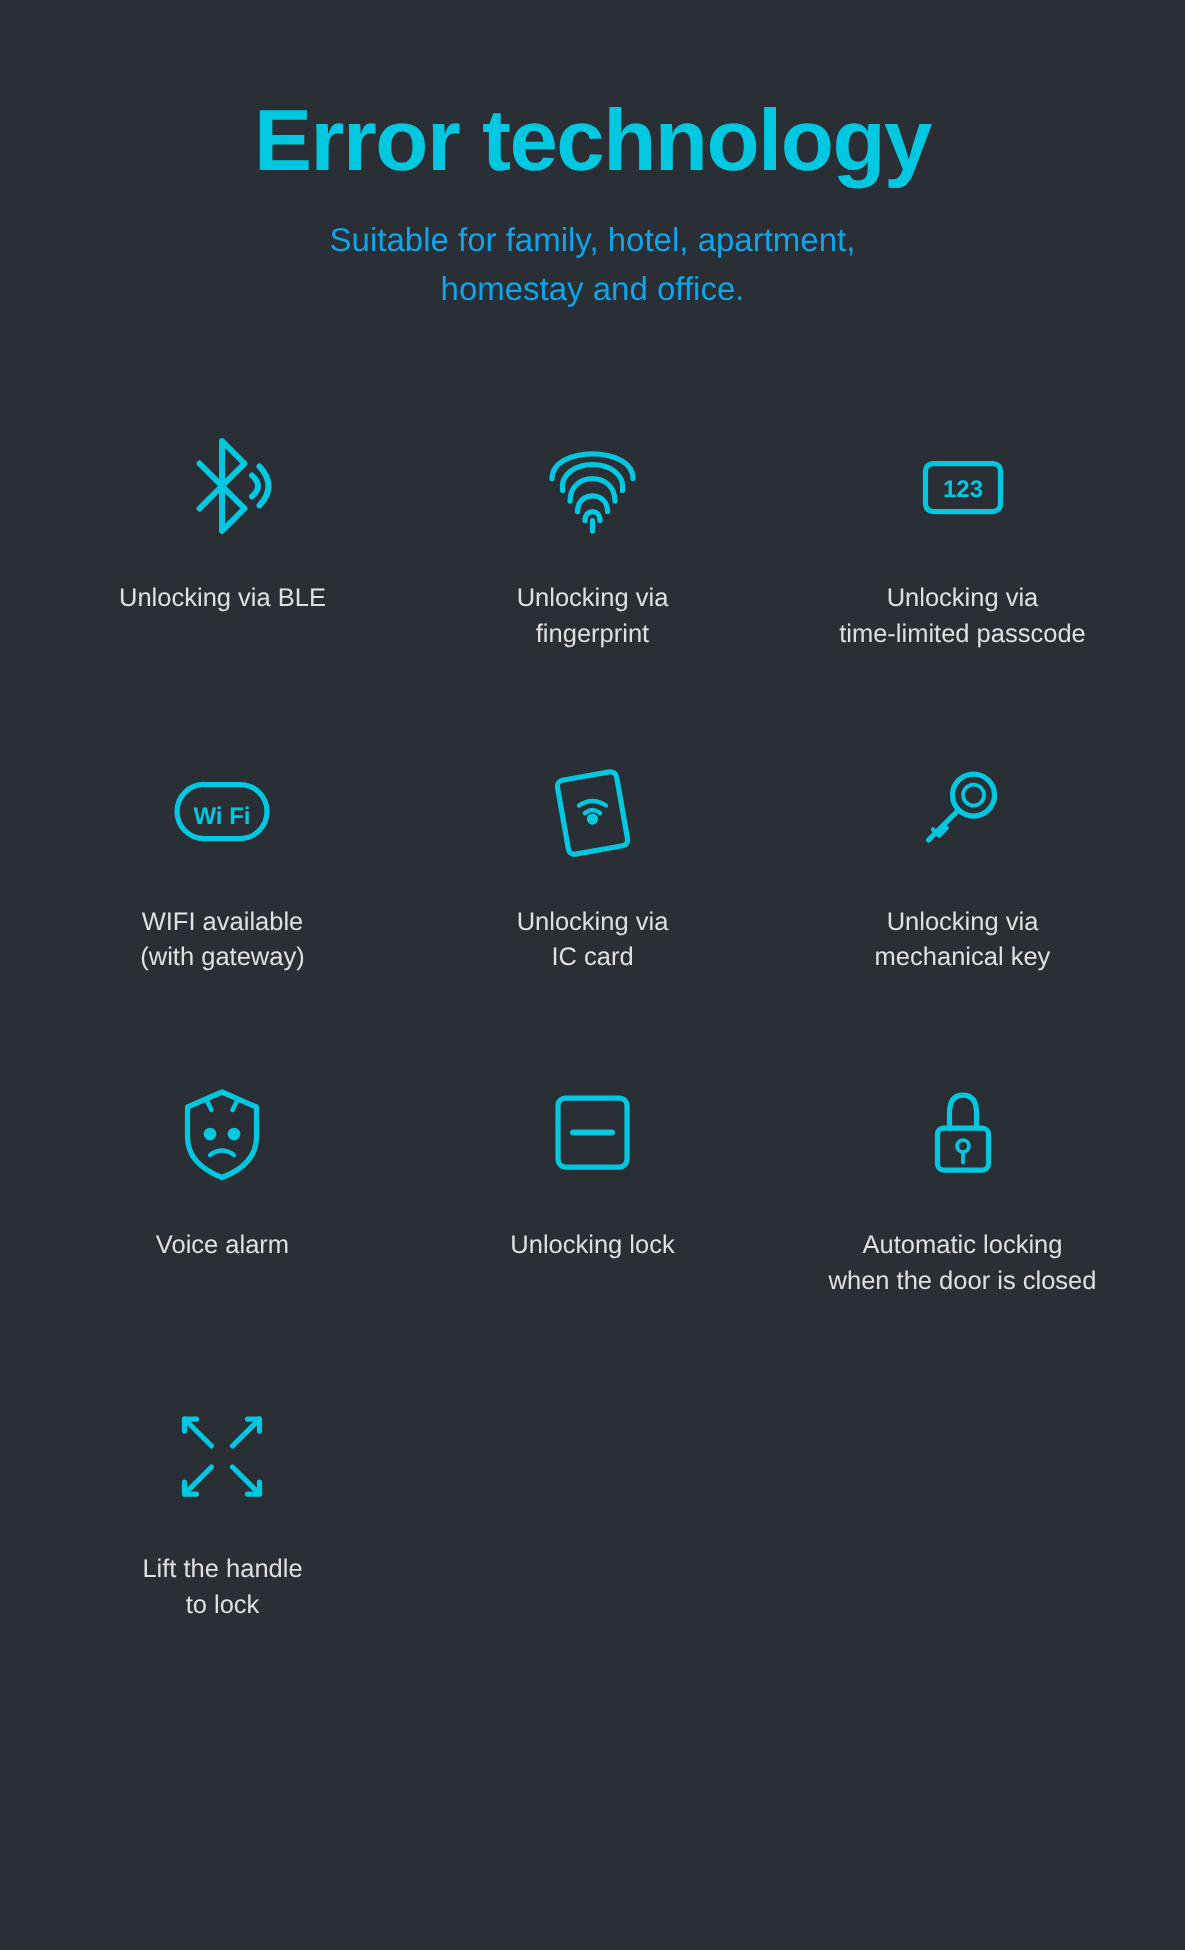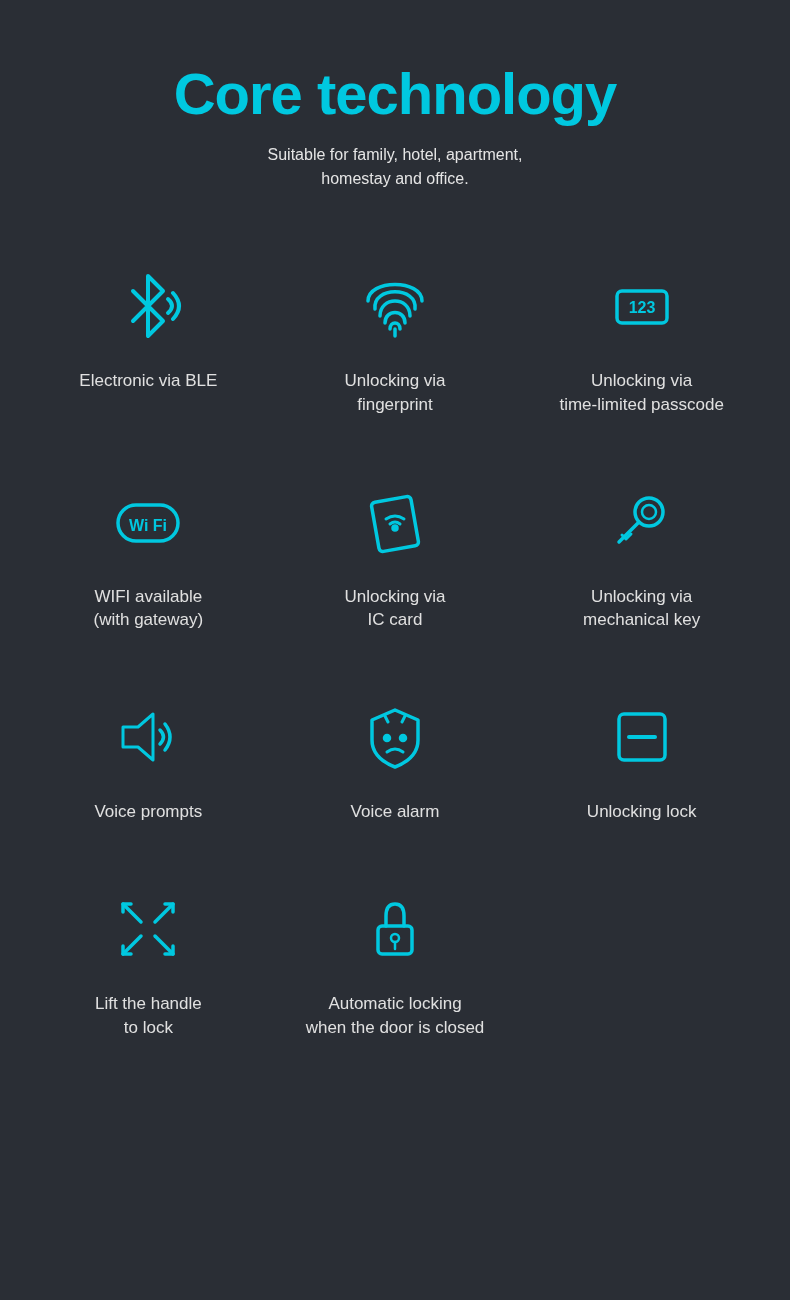--- a/index.html
+++ b/index.html
@@ -23,22 +23,22 @@
 
     .header-title {
       font-size: 58px;
       font-weight: 900;
       color: #00c8e0;
       margin-bottom: 16px;
       letter-spacing: -1px;
     }
 
     .header-subtitle {
-      font-size: 16px;
-      color: #e5e5e5;
+      font-size: 22px;
+      color: #0ea5e9;
       line-height: 1.5;
     }
 
     .grid {
       display: grid;
       grid-template-columns: repeat(3, 1fr);
       width: 100%;
       max-width: 740px;
       row-gap: 30px;
       column-gap: 0;
@@ -75,37 +75,37 @@
     .item-label {
       font-size: 17px;
       color: #e0e0e0;
       line-height: 1.4;
     }
   </style>
 </head>
 <body>
 
 <div class="header">
-  <div class="header-title">Core technology</div>
+  <div class="header-title">Error technology</div>
   <div class="header-subtitle">Suitable for family, hotel, apartment,<br>homestay and office.</div>
 </div>
 
 <div class="grid">
 
   <div class="grid-item">
     <div class="icon-area">
       <svg viewBox="0 0 70 70">
 
         <polyline points="20,20 50,50 35,65 35,5 50,20 20,50" stroke="#00c8e0" stroke-width="4" fill="none" stroke-linejoin="round"></polyline>
 
         <path d="M55 28 Q63 35 55 42" stroke="#00c8e0" stroke-width="4" fill="none"></path>
         <path d="M60 22 Q72 35 60 48" stroke="#00c8e0" stroke-width="4" fill="none"></path>
       </svg>
     </div>
-    <div class="item-label">Electronic via BLE</div>
+    <div class="item-label">Unlocking via BLE</div>
   </div>
 
   <div class="grid-item">
     <div class="icon-area">
       <svg viewBox="0 0 70 70">
         <path d="M20 45 C20 25 50 25 50 45" stroke="#00c8e0" stroke-width="3.5" fill="none"></path>
         <path d="M15 38 C12 15 58 15 55 38" stroke="#00c8e0" stroke-width="3.5" fill="none"></path>
         <path d="M25 52 C25 38 45 38 45 52" stroke="#00c8e0" stroke-width="3.5" fill="none"></path>
         <path d="M30 58 C30 50 40 50 40 58" stroke="#00c8e0" stroke-width="3.5" fill="none"></path>
         <path d="M8 30 C8 8 62 8 62 30" stroke="#00c8e0" stroke-width="3.5" fill="none"></path>
@@ -158,32 +158,20 @@
 
         <line x1="32" y1="35" x2="12" y2="55" stroke="#00c8e0" stroke-width="3.5"></line>
 
         <line x1="24" y1="47" x2="20" y2="51" stroke="#00c8e0" stroke-width="3"></line>
         <line x1="19" y1="52" x2="15" y2="48" stroke="#00c8e0" stroke-width="3"></line>
       </svg>
     </div>
     <div class="item-label">Unlocking via<br>mechanical key</div>
   </div>
 
-  <div class="grid-item">
-    <div class="icon-area">
-      <svg viewBox="0 0 70 70">
-
-        <polygon points="10,25 25,25 40,12 40,58 25,45 10,45" stroke="#00c8e0" stroke-width="3" fill="none"></polygon>
-
-        <path d="M47 28 Q54 35 47 42" stroke="#00c8e0" stroke-width="3.5" fill="none"></path>
-        <path d="M52 22 Q62 35 52 48" stroke="#00c8e0" stroke-width="3.5" fill="none"></path>
-      </svg>
-    </div>
-    <div class="item-label">Voice prompts</div>
-  </div>
 
   <div class="grid-item">
     <div class="icon-area">
       <svg viewBox="0 0 70 70">
 
         <path d="M35 8 L58 18 L58 38 Q58 56 35 65 Q12 56 12 38 L12 18 Z" stroke="#00c8e0" stroke-width="3.5" fill="none"></path>
 
         <circle cx="27" cy="36" r="3" fill="#00c8e0"></circle>
         <circle cx="43" cy="36" r="3" fill="#00c8e0"></circle>
 
@@ -204,44 +192,44 @@
       </svg>
     </div>
     <div class="item-label">Unlocking lock</div>
   </div>
 
 
   <div class="grid-item">
     <div class="icon-area">
       <svg viewBox="0 0 70 70">
 
+        <rect x="18" y="32" width="34" height="28" rx="4" stroke="#00c8e0" stroke-width="3.5" fill="none"></rect>
+
+        <path d="M26 32 L26 22 Q26 10 35 10 Q44 10 44 22 L44 32" stroke="#00c8e0" stroke-width="3.5" fill="none"></path>
+
+        <circle cx="35" cy="44" r="4" stroke="#00c8e0" stroke-width="2.5" fill="none"></circle>
+        <line x1="35" y1="48" x2="35" y2="55" stroke="#00c8e0" stroke-width="2.5"></line>
+      </svg>
+    </div>
+    <div class="item-label">Automatic locking<br>when the door is closed</div>
+  </div>
+
+  <div class="grid-item">
+    <div class="icon-area">
+      <svg viewBox="0 0 70 70">
+
         <line x1="10" y1="10" x2="28" y2="28" stroke="#00c8e0" stroke-width="3.5"></line>
         <polyline points="18,10 10,10 10,18" stroke="#00c8e0" stroke-width="3.5" fill="none"></polyline>
 
         <line x1="60" y1="10" x2="42" y2="28" stroke="#00c8e0" stroke-width="3.5"></line>
         <polyline points="52,10 60,10 60,18" stroke="#00c8e0" stroke-width="3.5" fill="none"></polyline>
 
         <line x1="10" y1="60" x2="28" y2="42" stroke="#00c8e0" stroke-width="3.5"></line>
         <polyline points="18,60 10,60 10,52" stroke="#00c8e0" stroke-width="3.5" fill="none"></polyline>
 
         <line x1="60" y1="60" x2="42" y2="42" stroke="#00c8e0" stroke-width="3.5"></line>
         <polyline points="52,60 60,60 60,52" stroke="#00c8e0" stroke-width="3.5" fill="none"></polyline>
       </svg>
     </div>
     <div class="item-label">Lift the handle<br>to lock</div>
   </div>
 
-  <div class="grid-item">
-    <div class="icon-area">
-      <svg viewBox="0 0 70 70">
-
-        <rect x="18" y="32" width="34" height="28" rx="4" stroke="#00c8e0" stroke-width="3.5" fill="none"></rect>
-
-        <path d="M26 32 L26 22 Q26 10 35 10 Q44 10 44 22 L44 32" stroke="#00c8e0" stroke-width="3.5" fill="none"></path>
-
-        <circle cx="35" cy="44" r="4" stroke="#00c8e0" stroke-width="2.5" fill="none"></circle>
-        <line x1="35" y1="48" x2="35" y2="55" stroke="#00c8e0" stroke-width="2.5"></line>
-      </svg>
-    </div>
-    <div class="item-label">Automatic locking<br>when the door is closed</div>
-  </div>
-
 </div>
 
 </body></html>

